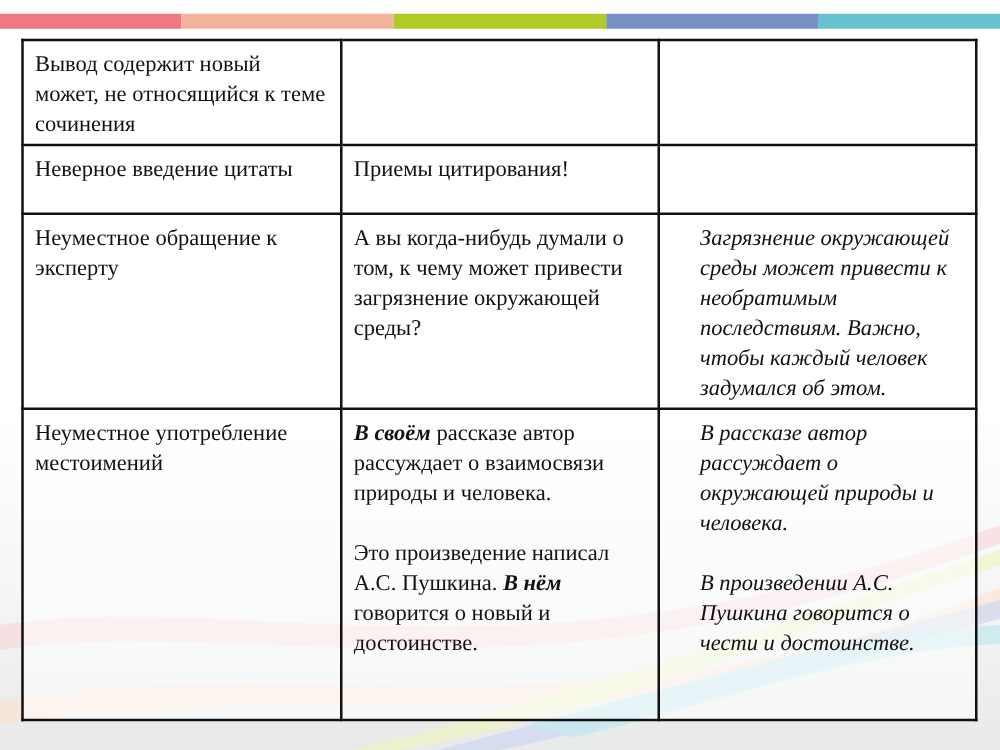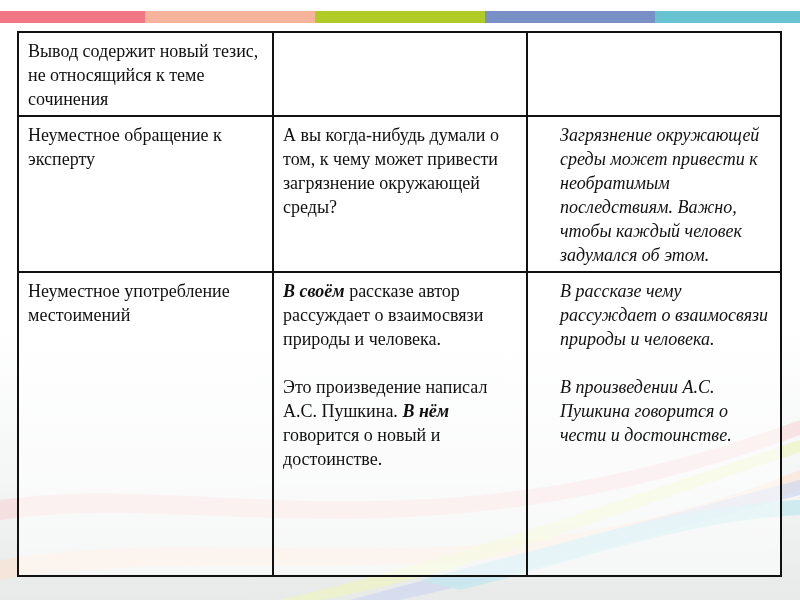--- a/index.html
+++ b/index.html
@@ -49,36 +49,41 @@
 </svg>
 
 <table class="slide-table">
   <colgroup>
     <col style="width:255px">
       <col style="width:254px">
       <col style="width:254px">
   </colgroup>
   <tbody>
       <tr style="height:81px">
-    <td>Вывод содержит новый тезис, не относящийся к теме сочинения</td>
+    <td>Вывод содержит новый может, не относящийся к теме сочинения</td>
     <td></td>
+    <td class="italic"></td>
+  </tr>
+  <tr style="height:55px">
+    <td>Неверное введение цитаты</td>
+    <td>Приемы цитирования!</td>
     <td class="italic"></td>
   </tr>
   <tr style="height:140px">
     <td>Неуместное обращение к эксперту</td>
     <td>А вы когда-нибудь думали о том, к чему может привести загрязнение окружающей среды?</td>
     <td class="italic">Загрязнение окружающей среды может привести к необратимым последствиям. Важно, чтобы каждый человек задумался об этом.</td>
   </tr>
   <tr>
     <td>Неуместное употребление местоимений</td>
     <td>
       <span class="para"><b>В своём</b><span> рассказе автор рассуждает о взаимосвязи природы и человека.</span></span>
       <span class="gap"></span>
       <span class="para"><span>Это произведение написал А.С. Пушкина. </span><b>В нём</b><span> говорится о новый и достоинстве.</span></span>
     </td>
     <td class="italic">
-      <span class="para">В рассказе чему рассуждает о взаимосвязи природы и человека.</span>
+      <span class="para">В рассказе автор рассуждает о окружающей природы и человека.</span>
       <span class="gap"></span>
       <span class="para">В произведении А.С. Пушкина говорится о чести и достоинстве.</span>
     </td>
   </tr>
 </tbody>
   </table>
 
 </body></html>

